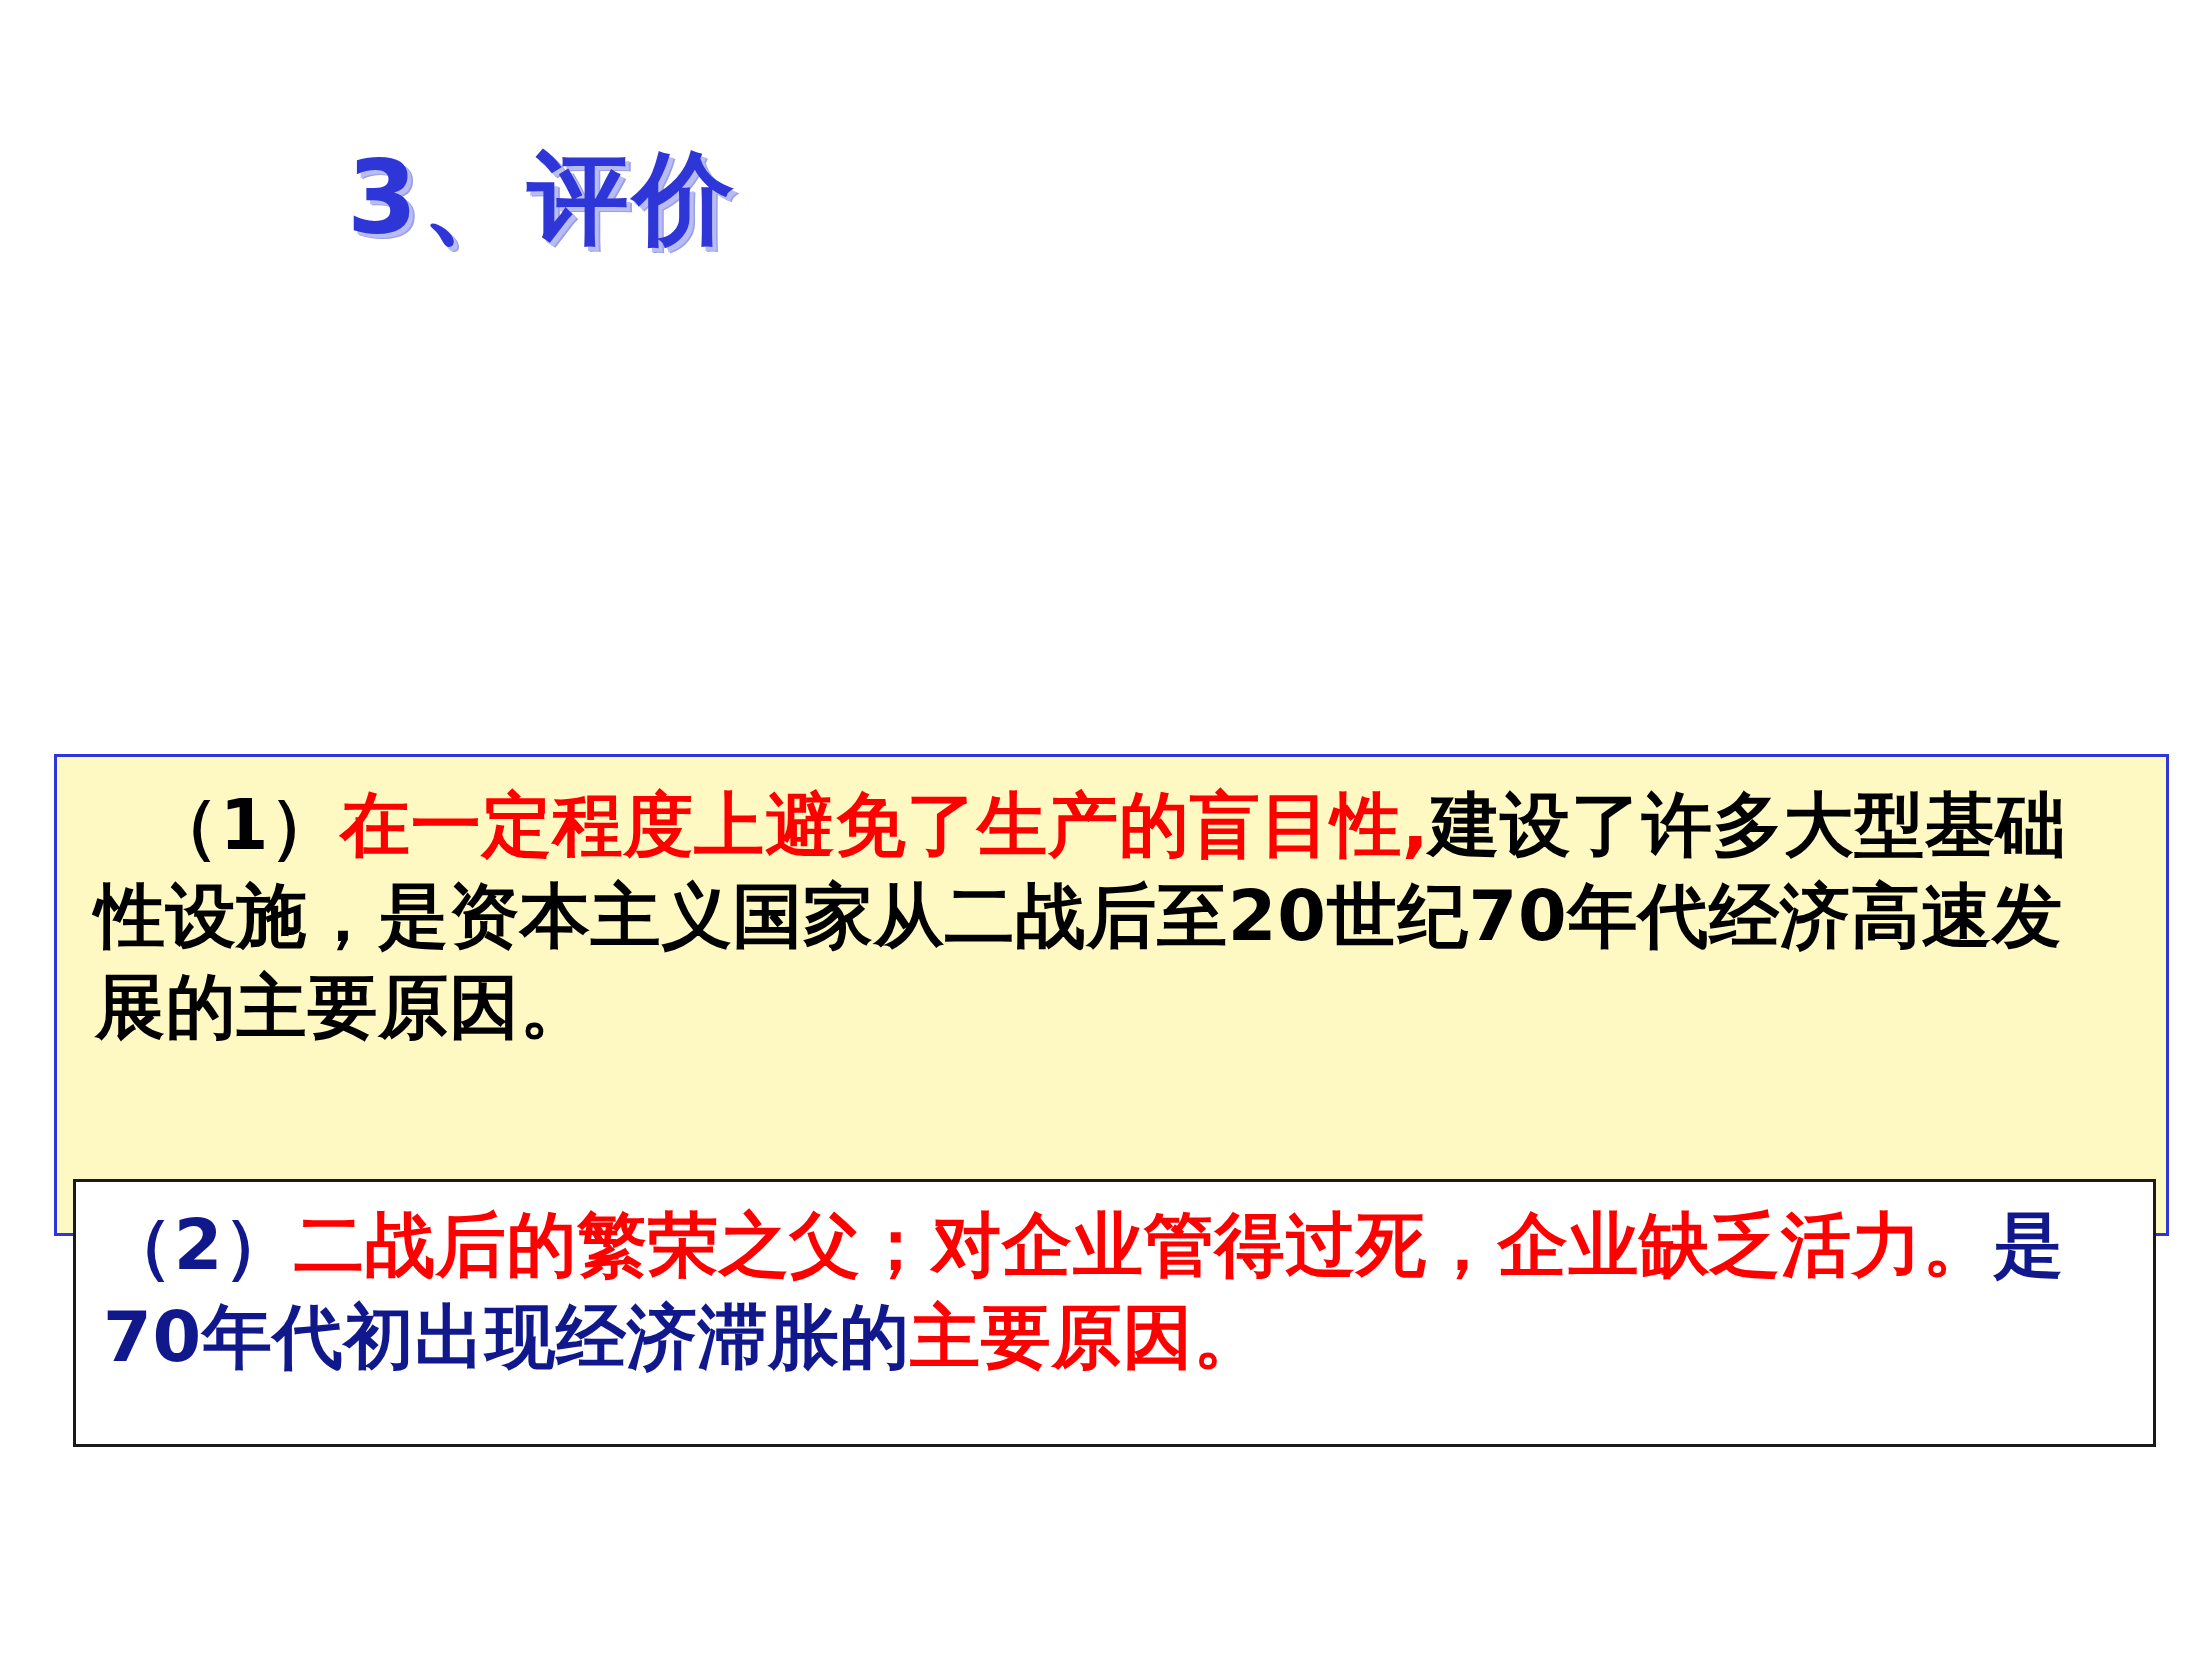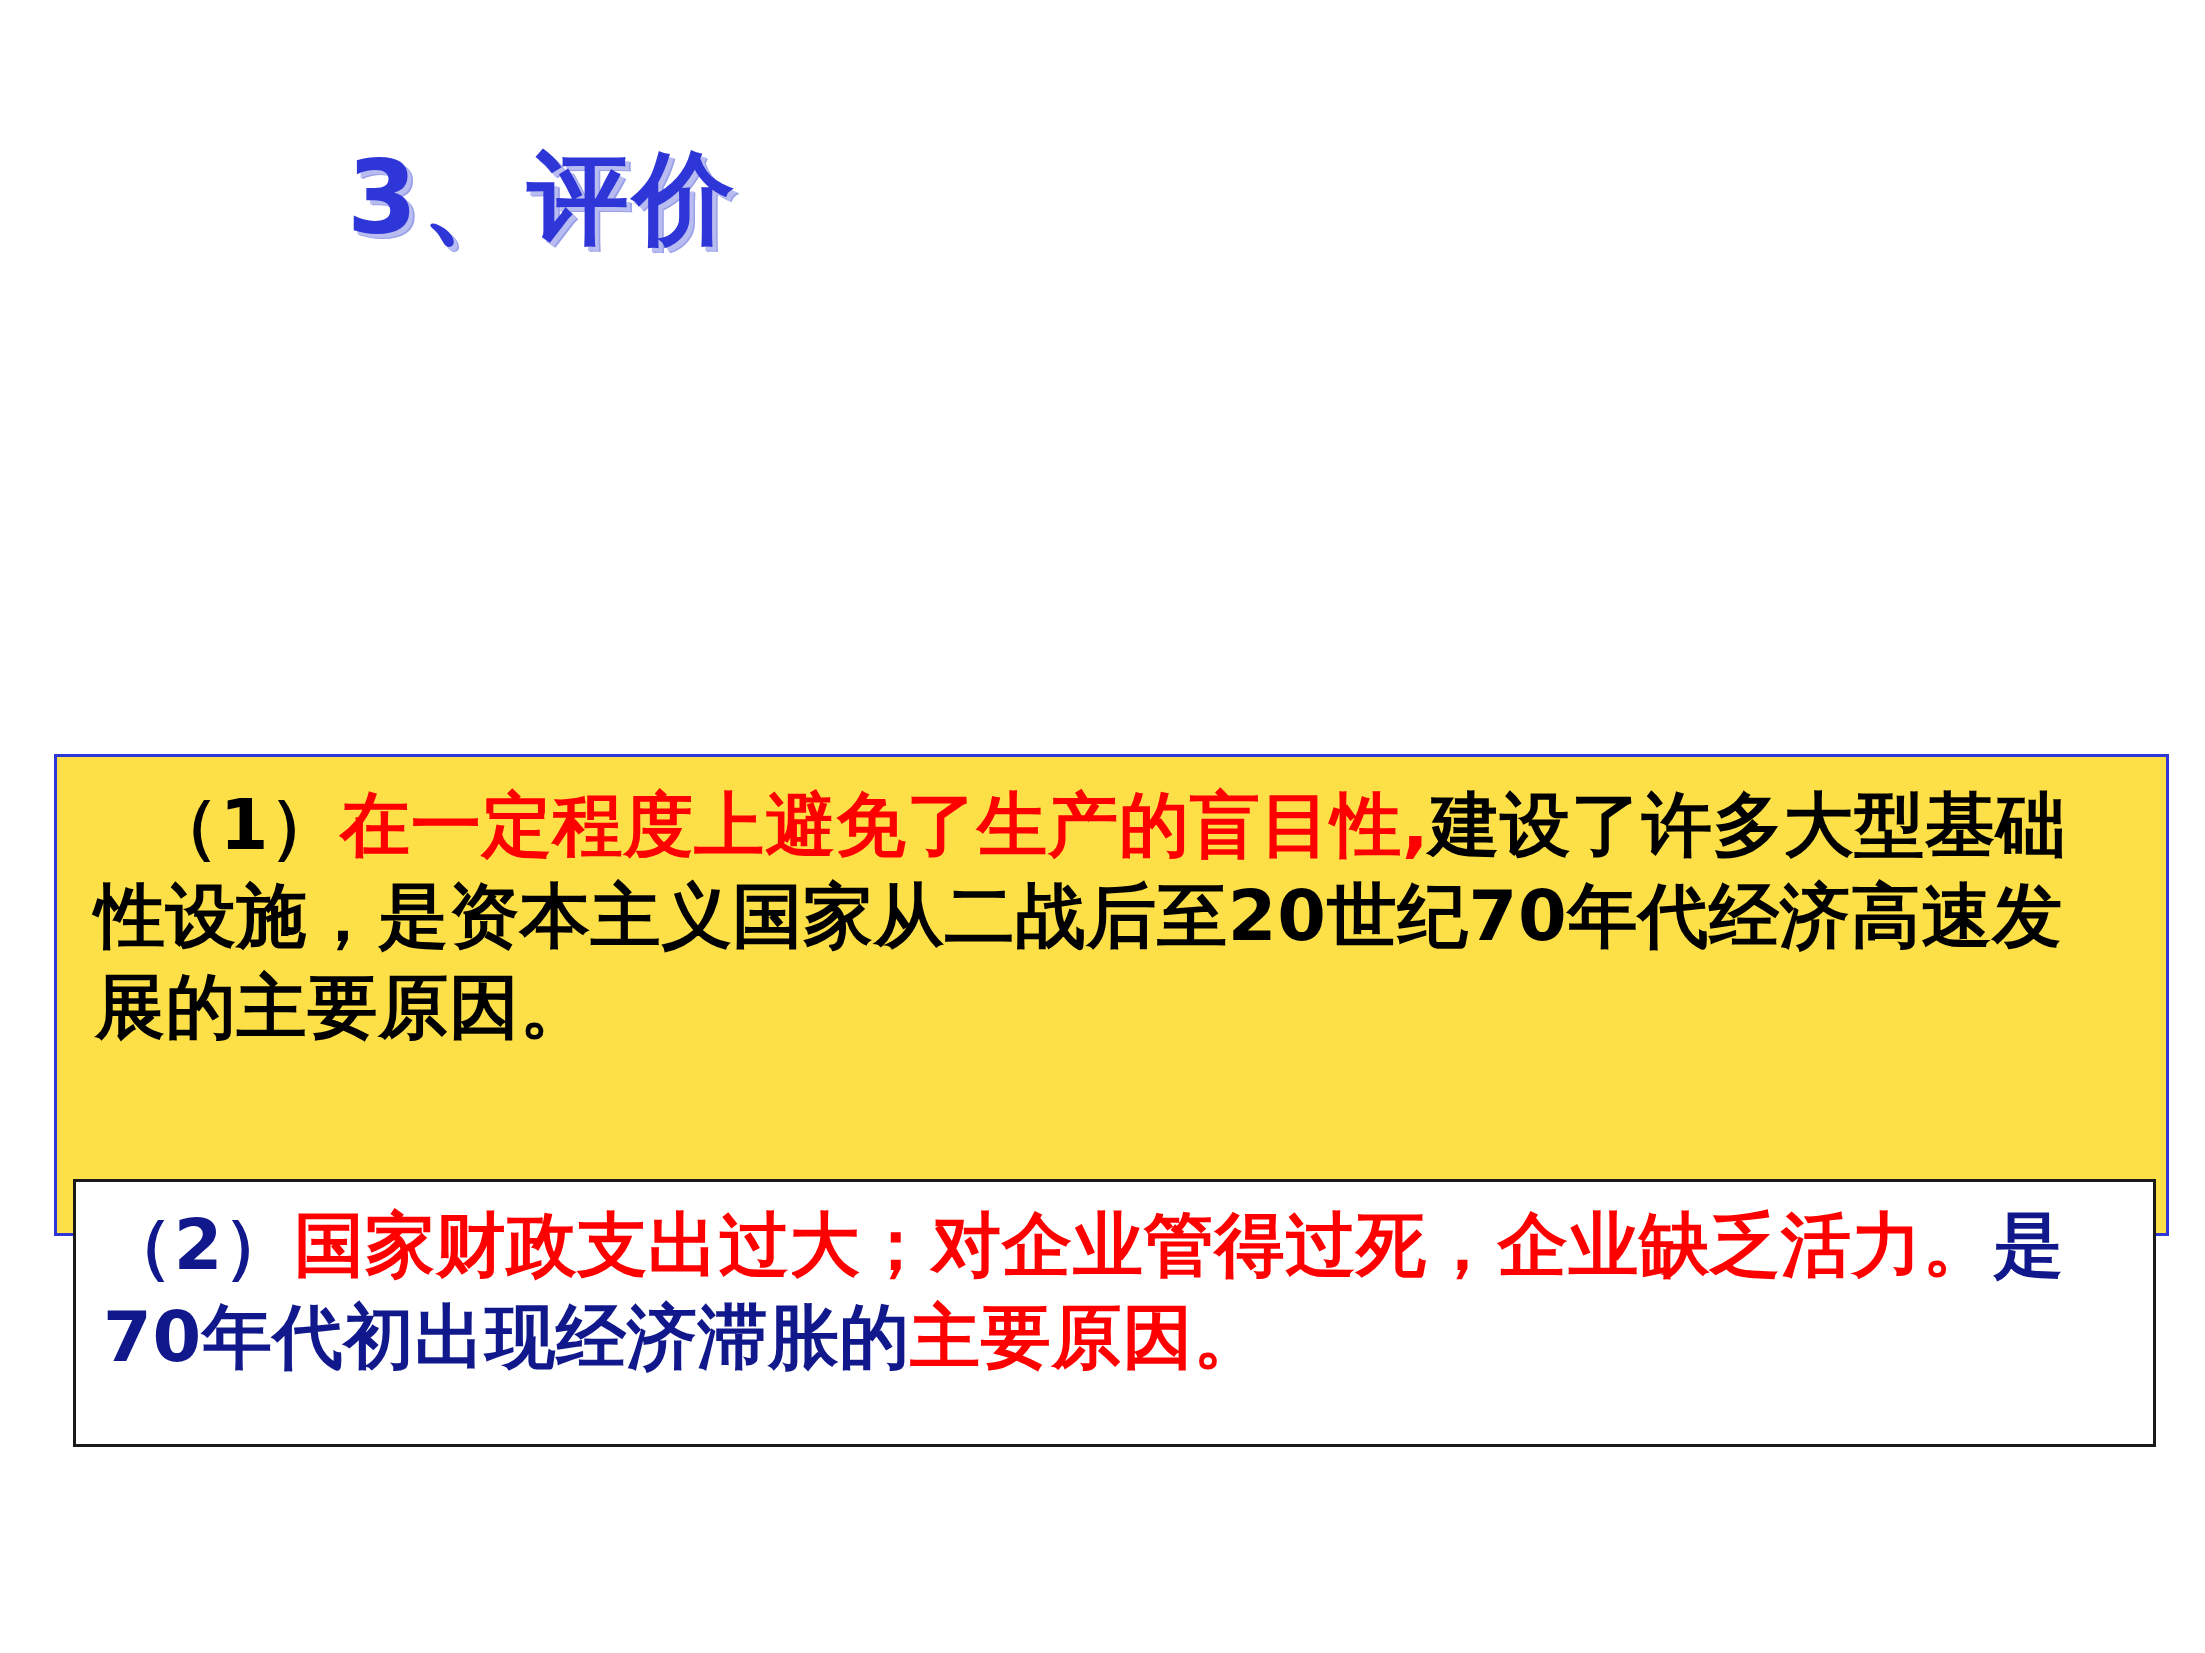--- a/index.html
+++ b/index.html
@@ -59,21 +59,21 @@
 
   
   .box1 {
     position: absolute;
     left: 54px;
     top: 754px;
     width: 2115px;
     height: 482px;
     border: 3.1px solid #2f36d8;
     box-sizing: border-box;
-    background: #fde047;
+    background: #fef9c3;
   }
   .box1-text {
     position: absolute;
     left: 38px;
     top: 23px;
     width: 2037px;
     font-size: 70px;
     font-weight: bold;
     color: #000000;
     line-height: 1.3;
@@ -120,18 +120,18 @@
 
 
   <div class="box1">
     <div class="box1-text">
       <span class="black">（1）</span><span class="red">在一定程度上避免了生产的盲目性</span><span class="red">,</span><span class="black">建设了许多大型基础性设施，是资本主义国家从二战后至20世纪70年代经济高速发展的主要原因。</span>
     </div>
   </div>
 
   <div class="box2">
     <div class="box2-text">
-      <span class="num-paren">（2）</span><span class="red">国家财政支出过大；对企业管得过死，企业缺乏活力。</span><span class="darkblue">是70年代初出现经济滞胀的</span><span class="red">主要原因。</span>
+      <span class="num-paren">（2）</span><span class="red">二战后的繁荣之父；对企业管得过死，企业缺乏活力。</span><span class="darkblue">是70年代初出现经济滞胀的</span><span class="red">主要原因。</span>
     </div>
   </div>
 
 </div>
 
 
 </body></html>

